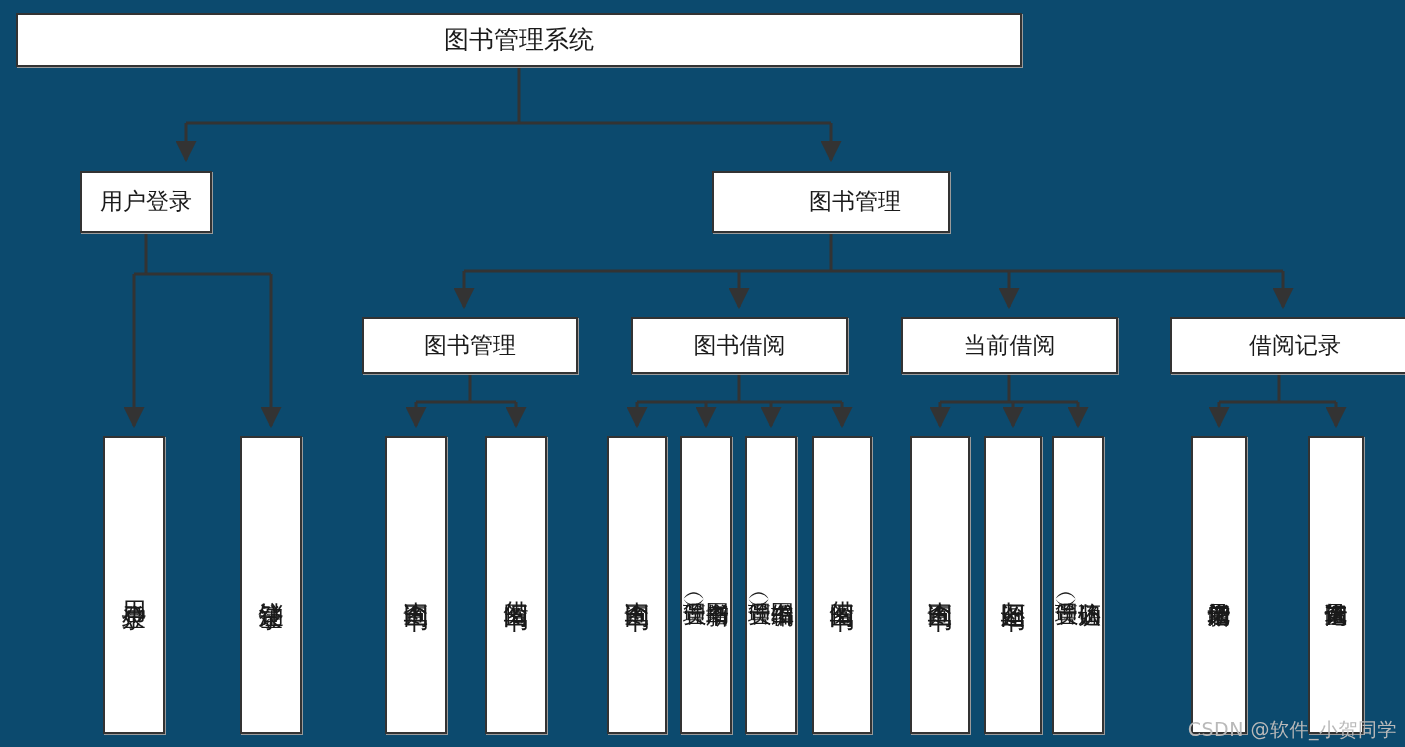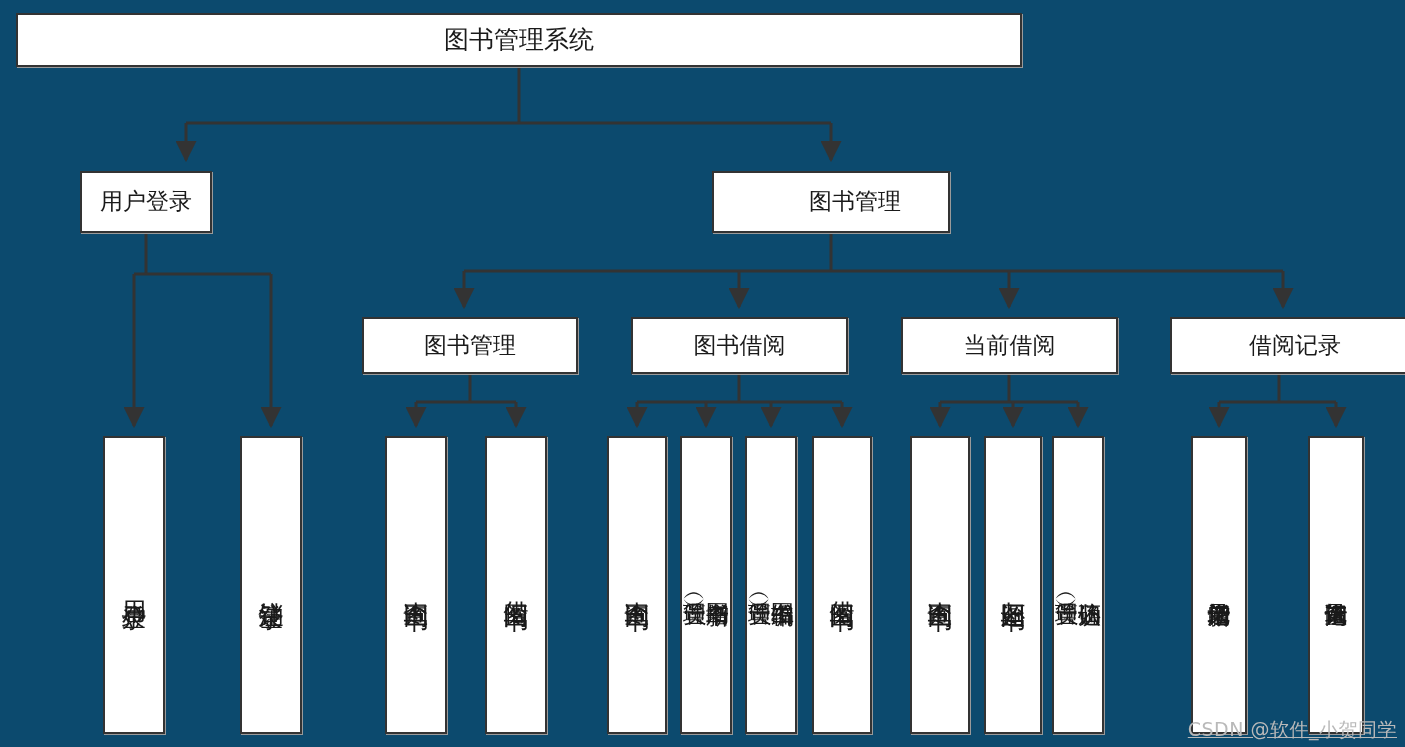--- a/index.html
+++ b/index.html
@@ -62,21 +62,20 @@
   }
   .watermark {
     position: absolute;
     right: 8px;
     bottom: 4px;
     font-size: 19px;
     color: #b9b9b9;
     letter-spacing: 0.5px;
     white-space: nowrap;
     user-select: none;
-    text-decoration: underline;
   }
 </style>
 </head>
 <body>
 
 <div id="canvas">
 
   <svg class="edges" viewBox="0 0 1405 747" xmlns="http://www.w3.org/2000/svg">
     <defs>
       <marker id="arrow" viewBox="0 0 10 10" refX="9" refY="5" markerWidth="7" markerHeight="7" orient="auto-start-reverse">

